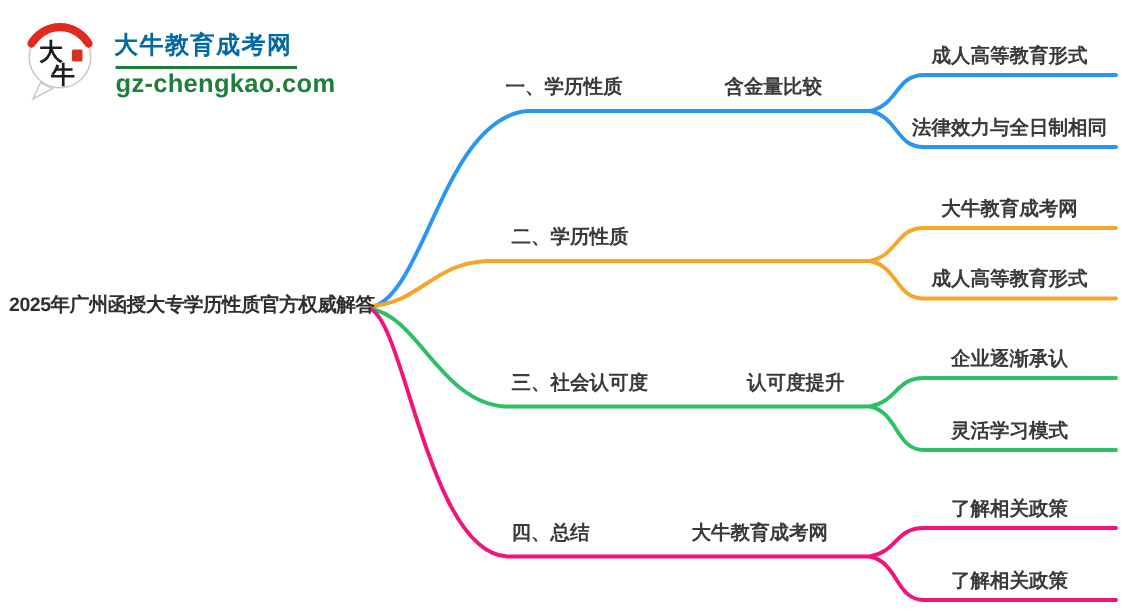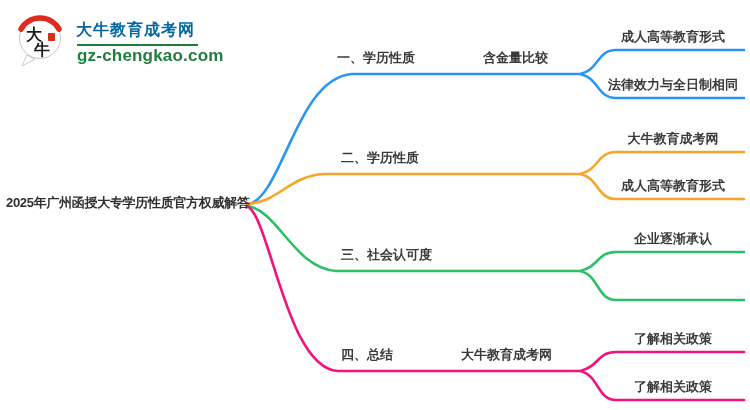--- a/index.html
+++ b/index.html
@@ -48,21 +48,23 @@
   <div class="node" style="left:337px;top:48px;">一、学历性质</div>
   <div class="node" style="left:483px;top:48px;">含金量比较</div>
   <div class="node child" style="top:27px;">成人高等教育形式</div>
   <div class="node child" style="top:75px;">法律效力与全日制相同</div>
 
   <div class="node" style="left:341px;top:148px;">二、学历性质</div>
   <div class="node child" style="top:129px;">大牛教育成考网</div>
   <div class="node child" style="top:176px;">成人高等教育形式</div>
 
   <div class="node" style="left:341px;top:245px;">三、社会认可度</div>
+  <div class="node" style="left:498px;top:245px;">认可度提升</div>
   <div class="node child" style="top:229px;">企业逐渐承认</div>
+  <div class="node child" style="top:277px;">灵活学习模式</div>
 
   <div class="node" style="left:341px;top:345px;">四、总结</div>
   <div class="node" style="left:461px;top:345px;">大牛教育成考网</div>
   <div class="node child" style="top:329px;">了解相关政策</div>
   <div class="node child" style="top:377px;">了解相关政策</div>
 
   <div class="logo">
     <svg class="logo-icon" width="52" height="58" viewBox="0 0 52 58">
       <path d="M13,45 L8,56 L21,49 Z" fill="#ffffff" stroke="#c9c9c9" stroke-width="1"></path>
       <circle cx="26" cy="28" r="20.5" fill="#ffffff" stroke="#c9c9c9" stroke-width="1"></circle>

